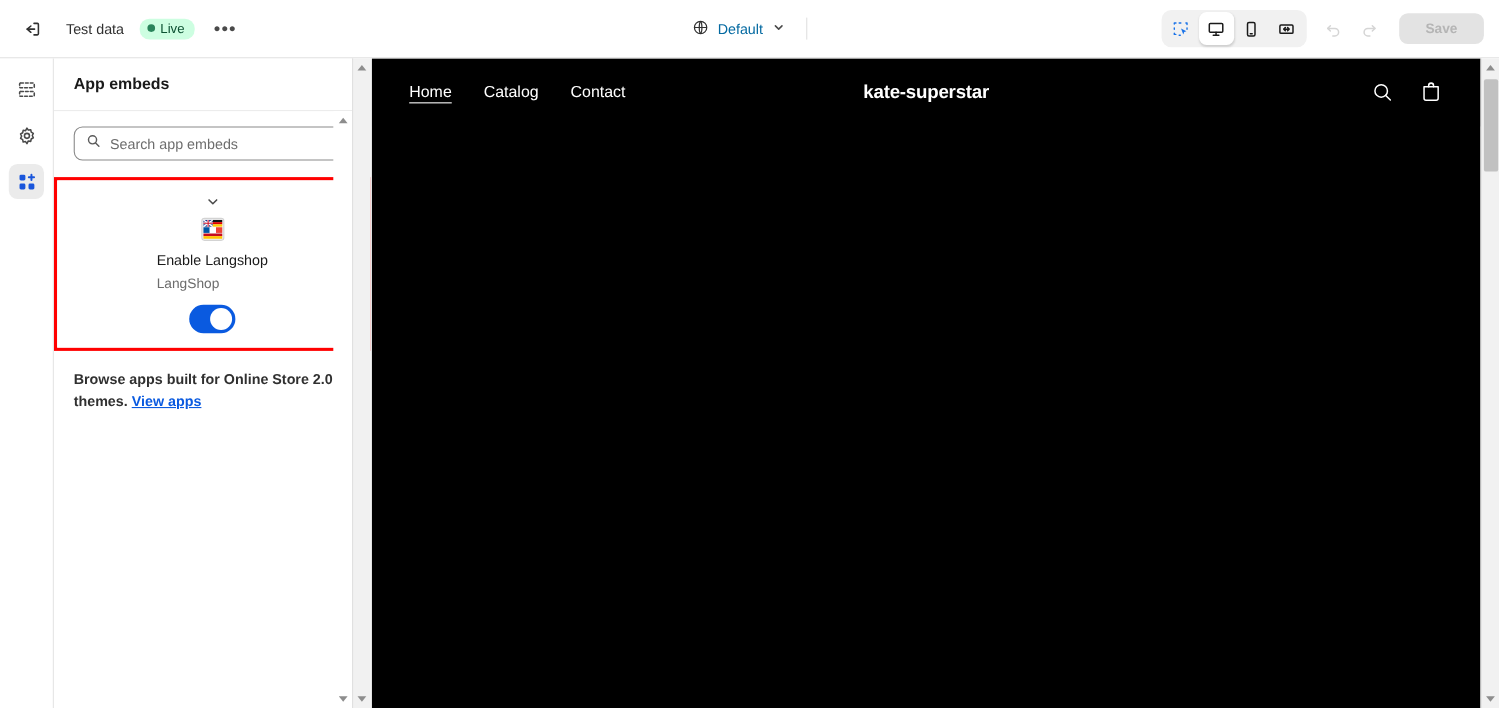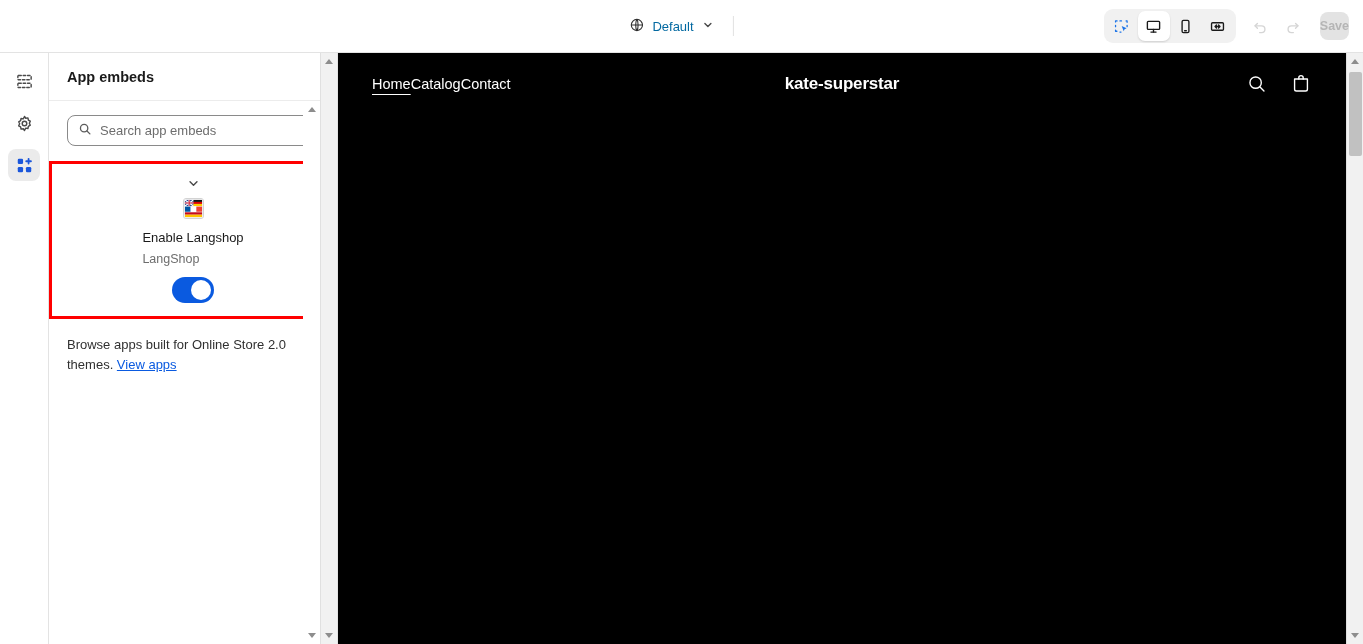--- a/index.html
+++ b/index.html
@@ -75,21 +75,21 @@
   .view-btn.sel-mode { color: #1a73e8; }
   .view-btn.active { background: #ffffff; box-shadow: 0 1px 2px rgba(0,0,0,.14); }
   .hist-btn {
     width: 30px; height: 30px; border-radius: 7px;
     display:flex; align-items:center; justify-content:center;
     color: #d5d5d5; cursor: default;
   }
   .save-btn {
     background: #e3e3e3; color: #b5b5b5;
     font-size: 12.5px; font-weight: 600;
-    border-radius: 8px; padding: 7px 0;
+    border-radius: 8px; padding: 7px 24px;
     margin-left: 10px; cursor: default; border: none;
     font-family: "Liberation Sans", sans-serif;
   }
 
   
   .body-row { flex: 1; display: flex; min-height: 0; position: relative; }
 
   
   .rail {
     width: 49px; min-width: 49px; background: #ffffff;
@@ -155,42 +155,42 @@
     width: 42px; height: 26px; border-radius: 13px; background: #0a5ae0;
     position: relative; cursor: pointer; flex: 0 0 auto;
   }
   .toggle .knob {
     position: absolute; top: 3px; left: 19px;
     width: 20px; height: 20px; border-radius: 50%; background: #fff;
   }
 
   .browse-note {
     padding: 16px 18px 0 18px;
-    font-size: 13px; color: #303030; line-height: 1.55;
+    font-size: 13px; color: #303030; line-height: 1.55; font-weight: bold;
   }
   .browse-note a { color: #0a5ae0; text-decoration: underline; cursor: pointer; }
 
   
   .preview {
     flex: 1; background: #ffffff; position: relative;
     display: flex; flex-direction: column;
     overflow: hidden;
   }
   .store {
     position: absolute; left: 0; top: 0; right: 17px; bottom: 0;
     background: #000;
     overflow: hidden;
   }
   .store-header {
     height: 62px; background: #000000;
     display: flex; align-items: center;
     padding: 0 34px;
     position: relative; z-index: 3;
   }
-  .store-nav { display: flex; align-items: center; }
+  .store-nav { display: flex; align-items: center; gap: 29px; }
   .store-nav a {
     color: #ffffff; font-size: 14.5px; text-decoration: none; cursor: pointer;
     font-family: "Liberation Sans", sans-serif;
   }
   .store-nav a.active { text-decoration: underline; text-underline-offset: 5px; }
   .store-logo {
     position: absolute; left: 50%; transform: translateX(-50%);
     color: #fff; font-size: 17px; font-weight: 700; letter-spacing: -0.2px;
     white-space: nowrap;
   }
@@ -235,20 +235,35 @@
   #sb-panel-inner { right: 17px; top: 0; bottom: 0; background: #fff; border-left: none; }
   #sb-preview { right: 0; }
 </style>
 </head>
 <body>
 
 <div class="app">
 
   <div class="topbar">
 
+    <div class="topbar-left">
+      <div class="icon-btn">
+        <svg width="19" height="19" viewBox="0 0 20 20" fill="none" stroke="#303030" stroke-width="1.5" stroke-linecap="round" stroke-linejoin="round">
+          <path d="M11.5 4.5h3.2a1 1 0 0 1 1 1v9a1 1 0 0 1-1 1h-3.2"></path>
+          <path d="M8.5 13 5 10l3.5-3"></path>
+            <path d="M5 10h7"></path>
+        </svg>
+      </div>
+      <div class="shop-title">Test data</div>
+      <div class="live-badge">
+        <span class="live-dot"></span>
+        <span>Live</span>
+      </div>
+      <div class="dots-btn">•••</div>
+    </div>
 
     <div class="topbar-center">
       <div class="selector">
         <span>
           <svg width="16" height="16" viewBox="0 0 20 20" fill="none" stroke="#303030" stroke-width="1.4">
             <circle cx="10" cy="10" r="7"></circle>
               <path d="M3 10h14M10 3c2 2.2 2 11.8 0 14M10 3c-2 2.2-2 11.8 0 14"></path>
           </svg>
         </span>
         <span>Default</span>

